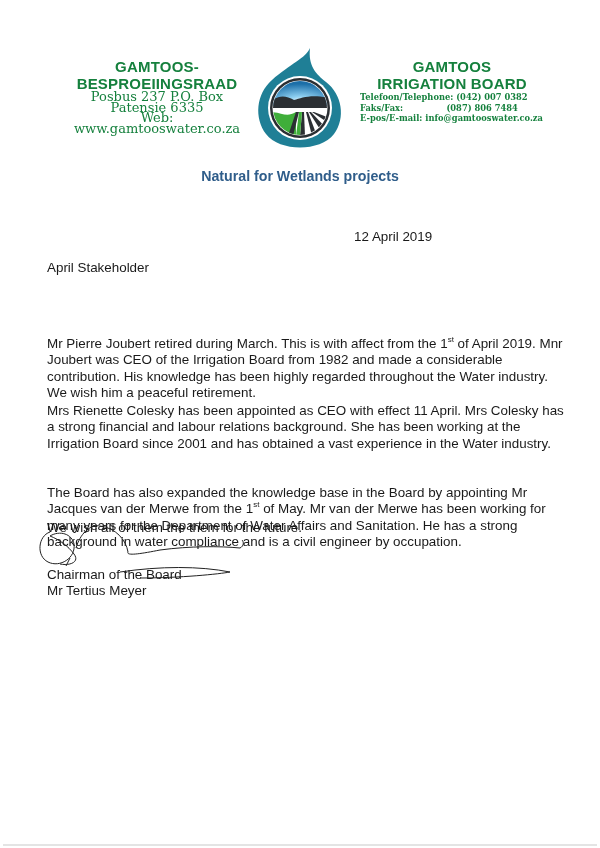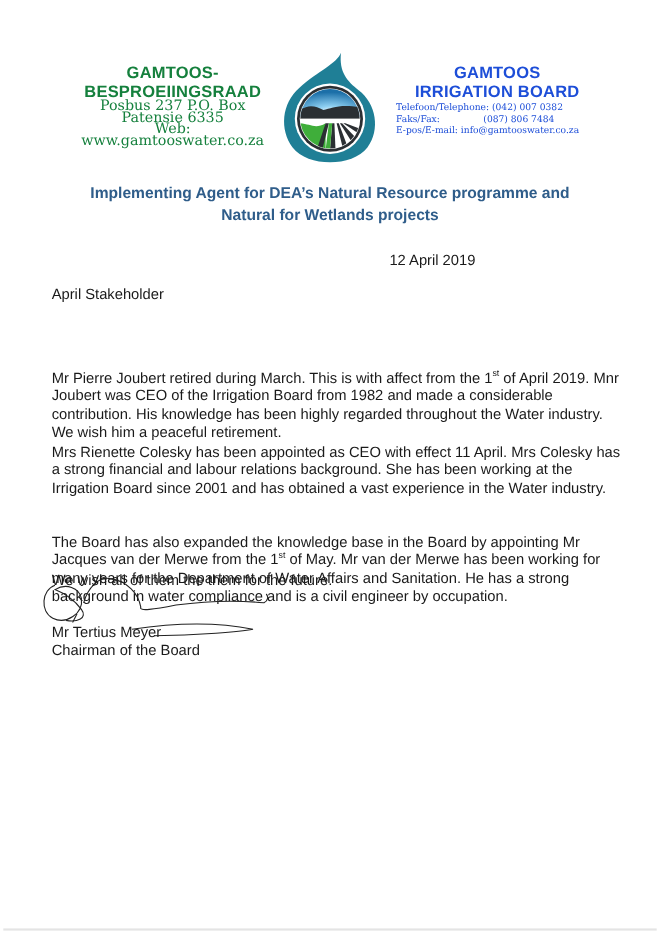--- a/index.html
+++ b/index.html
@@ -1,21 +1,21 @@
 <!DOCTYPE html>
 <html><head>
 <meta charset="utf-8">
 <style>
   html, body { margin:0; padding:0; background:#ffffff; }
   body { width:600px; height:848px; position:relative; overflow:hidden; font-family:"Liberation Sans", sans-serif; color:#1a1a1a; }
   .hdr-left { position:absolute; left:62px; top:58px; width:190px; text-align:center; color:#15803d; }
-  .hdr-right { position:absolute; left:352px; top:58px; width:200px; text-align:center; color:#1d4ed8; }
+  .hdr-right { position:absolute; left:352px; top:58px; width:200px; text-align:center; color:#15803d; }
   .org { font-family:"Liberation Sans", sans-serif; font-weight:bold; font-size:15px; line-height:17px; letter-spacing:0.2px; }
   .contact { font-family:"DejaVu Serif", serif; font-weight:normal; font-size:13px; line-height:10.6px; }
-  .contact-r { font-family:"DejaVu Serif", serif; font-weight:normal; font-size:8.3px; line-height:10.6px; text-align:left; white-space:pre; padding-left:8px; }
+  .contact-r { font-family:"DejaVu Serif", serif; font-weight:bold; font-size:8.3px; line-height:10.6px; text-align:left; white-space:pre; padding-left:8px; }
   .logo { position:absolute; left:250px; top:36px; width:100px; height:118px; }
   .tagline { position:absolute; left:40px; top:166px; width:520px; text-align:center; color:#2f5d8a; font-weight:bold; font-size:14.2px; line-height:20px; }
   .date { position:absolute; left:354px; top:229px; font-size:13.4px; }
   .salutation { position:absolute; left:47px; top:260px; font-size:13.4px; }
   .para { position:absolute; left:47px; width:520px; font-size:13.4px; line-height:16.4px;margin-top:47px; }
   .p1 { top:289px; }
   .p2 { top:356px; }
   .p3 { top:438px; }
   .closing { position:absolute; left:47px; top:520px; font-size:13.4px; }
   .sig-block { position:absolute; left:47px; top:567px; font-size:13.4px; line-height:16.3px; }
@@ -65,38 +65,37 @@
 
 <div class="hdr-right">
   <div class="org">GAMTOOS</div>
   <div class="org">IRRIGATION BOARD</div>
   <div class="contact-r">Telefoon/Telephone: (042) 007 0382</div>
   <div class="contact-r">Faks/Fax:               (087) 806 7484</div>
   <div class="contact-r">E-pos/E-mail: info@gamtooswater.co.za</div>
 </div>
 
 <div class="tagline">
-  <div>Implementing Agent for DEA’s Natural Resource programme and</div>
   <div>Natural for Wetlands projects</div>
 </div>
 
 <div class="date">12 April 2019</div>
 <div class="salutation">April Stakeholder</div>
 
 <div class="para p1"><span>Mr Pierre Joubert retired during March.  This is with affect from the 1</span><sup>st</sup><span> of April 2019. Mnr Joubert was CEO of the Irrigation Board from 1982 and made a considerable contribution. His knowledge has been highly regarded throughout the Water industry. We wish him a peaceful retirement.</span></div>
 
 <div class="para p2">Mrs Rienette Colesky has been appointed as CEO with effect 11 April.  Mrs Colesky has a strong financial and labour relations background.  She has been working at the Irrigation Board since 2001 and has obtained a vast experience in the Water industry.</div>
 
 <div class="para p3"><span>The Board has also expanded the knowledge base in the Board by appointing Mr Jacques van der Merwe from the 1</span><sup>st</sup><span> of May.  Mr van der Merwe has been working for many years for the Department of Water Affairs and Sanitation. He has a strong background in water compliance and is a civil engineer by occupation.</span></div>
 
 <div class="closing">We wish all of them the them for the future.</div>
 
 <div class="sig-block">
+  <div>Chairman of the Board</div>
   <div>Mr Tertius Meyer</div>
-  <div>Chairman of the Board</div>
 </div>
 
 <svg class="signature" viewBox="0 0 240 80">
   <path d="M20 22 C 8 26, 6 46, 18 52 C 30 58, 46 48, 44 34 C 42 24, 30 20, 20 26 C 30 30, 38 36, 44 44 C 50 52, 40 56, 30 54" fill="none" stroke="#222" stroke-width="1"></path>
   <path d="M46 38 C 50 24, 60 14, 70 16 C 86 18, 96 30, 98 42 C 96 46, 110 44, 130 40 C 160 36, 190 36, 210 38 C 214 36, 214 32, 212 30" fill="none" stroke="#222" stroke-width="1"></path>
   <path d="M90 62 C 130 56, 170 56, 200 62 C 190 64, 150 68, 110 68" fill="none" stroke="#222" stroke-width="1"></path>
   <path d="M40 48 L36 56" fill="none" stroke="#222" stroke-width="1"></path>
 </svg>
 
 <div class="footer-line"></div>

